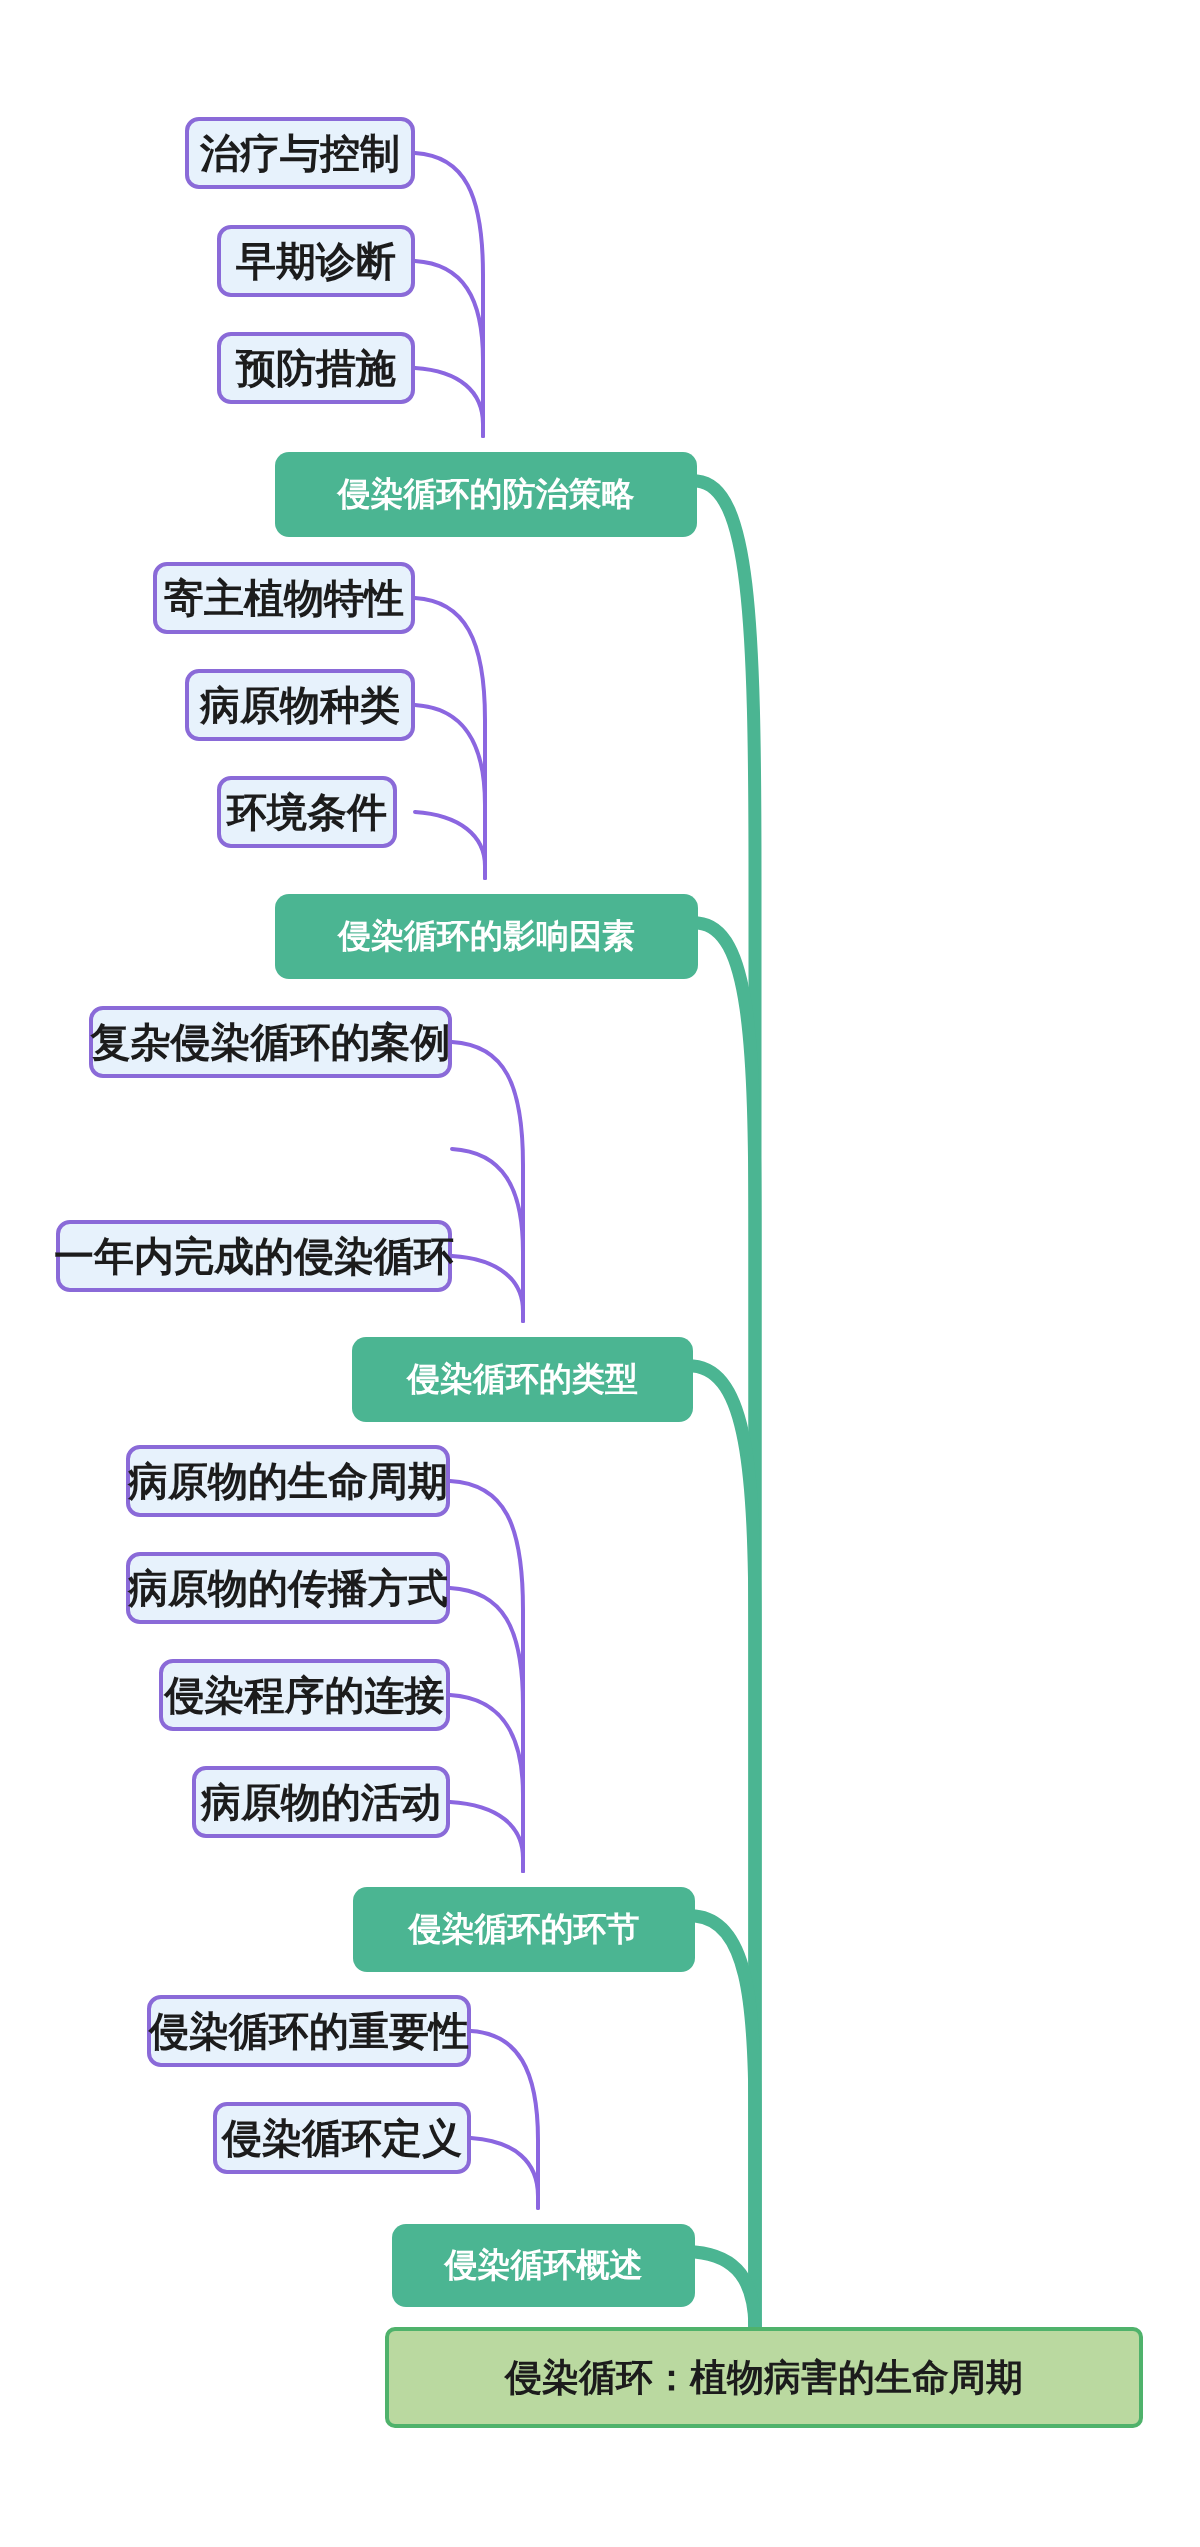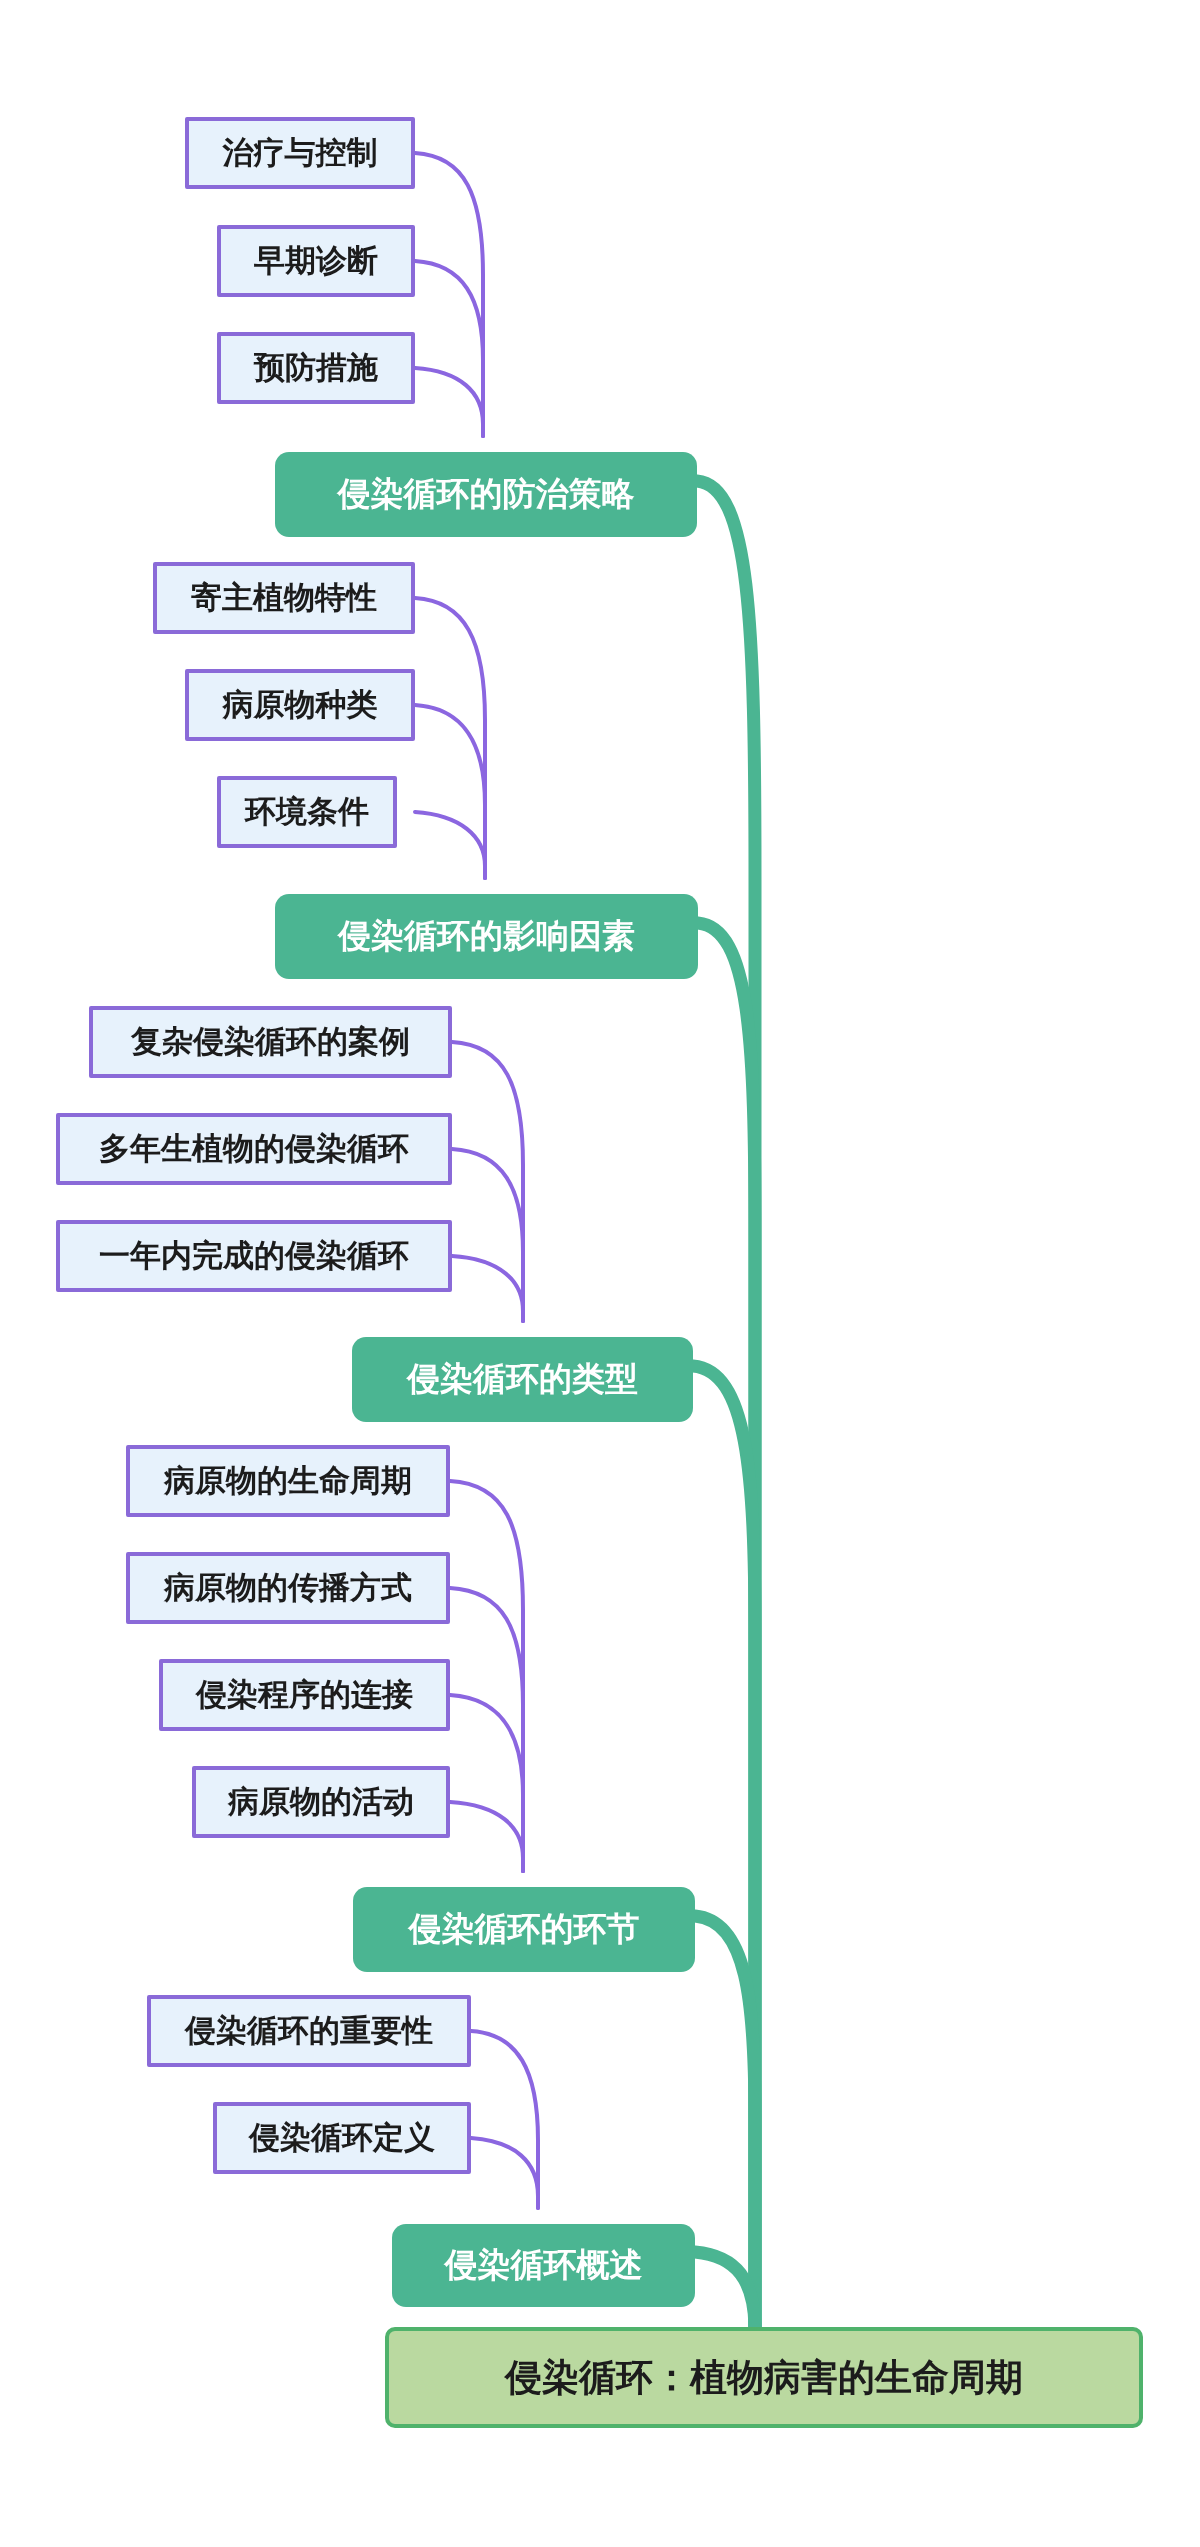--- a/index.html
+++ b/index.html
@@ -31,23 +31,23 @@
     display:flex;align-items:center;justify-content:center;
     text-align:center;
     font-weight:bold;
     white-space:nowrap;
     cursor:pointer;
   }
   .leaf{
     height:72px;
     background:var(--leaf-fill);
     border:4px solid var(--leaf-border);
-    border-radius:2px;
+    border-radius:14px;
     color:var(--leaf-text);
-    font-size:31px;
+    font-size:40px;
   }
   .branch{
     height:85px;
     background:var(--branch-fill);
     border:none;
     border-radius:14px;
     color:var(--branch-text);
     font-size:33px;
     margin-top:14px;
   }
@@ -99,21 +99,20 @@
   <div class="node leaf" style="left:217px;top:225px;width:198px">早期诊断</div>
   <div class="node leaf" style="left:217px;top:332px;width:198px">预防措施</div>
   <div class="node branch" style="left:275px;top:438px;width:422px">侵染循环的防治策略</div>
 
   <div class="node leaf" style="left:153px;top:562px;width:262px">寄主植物特性</div>
   <div class="node leaf" style="left:185px;top:669px;width:230px">病原物种类</div>
   <div class="node leaf" style="left:217px;top:776px;width:180px">环境条件</div>
   <div class="node branch" style="left:275px;top:880px;width:423px">侵染循环的影响因素</div>
 
   <div class="node leaf" style="left:89px;top:1006px;width:363px">复杂侵染循环的案例</div>
-  <div class="node leaf" style="left:56px;top:1113px;width:396px">多年生植物的侵染循环</div>
   <div class="node leaf" style="left:56px;top:1220px;width:396px">一年内完成的侵染循环</div>
   <div class="node branch" style="left:352px;top:1323px;width:341px">侵染循环的类型</div>
 
   <div class="node leaf" style="left:126px;top:1445px;width:324px">病原物的生命周期</div>
   <div class="node leaf" style="left:126px;top:1552px;width:324px">病原物的传播方式</div>
   <div class="node leaf" style="left:159px;top:1659px;width:291px">侵染程序的连接</div>
   <div class="node leaf" style="left:192px;top:1766px;width:258px">病原物的活动</div>
   <div class="node branch" style="left:353px;top:1873px;width:342px">侵染循环的环节</div>
 
   <div class="node leaf" style="left:147px;top:1995px;width:324px">侵染循环的重要性</div>

